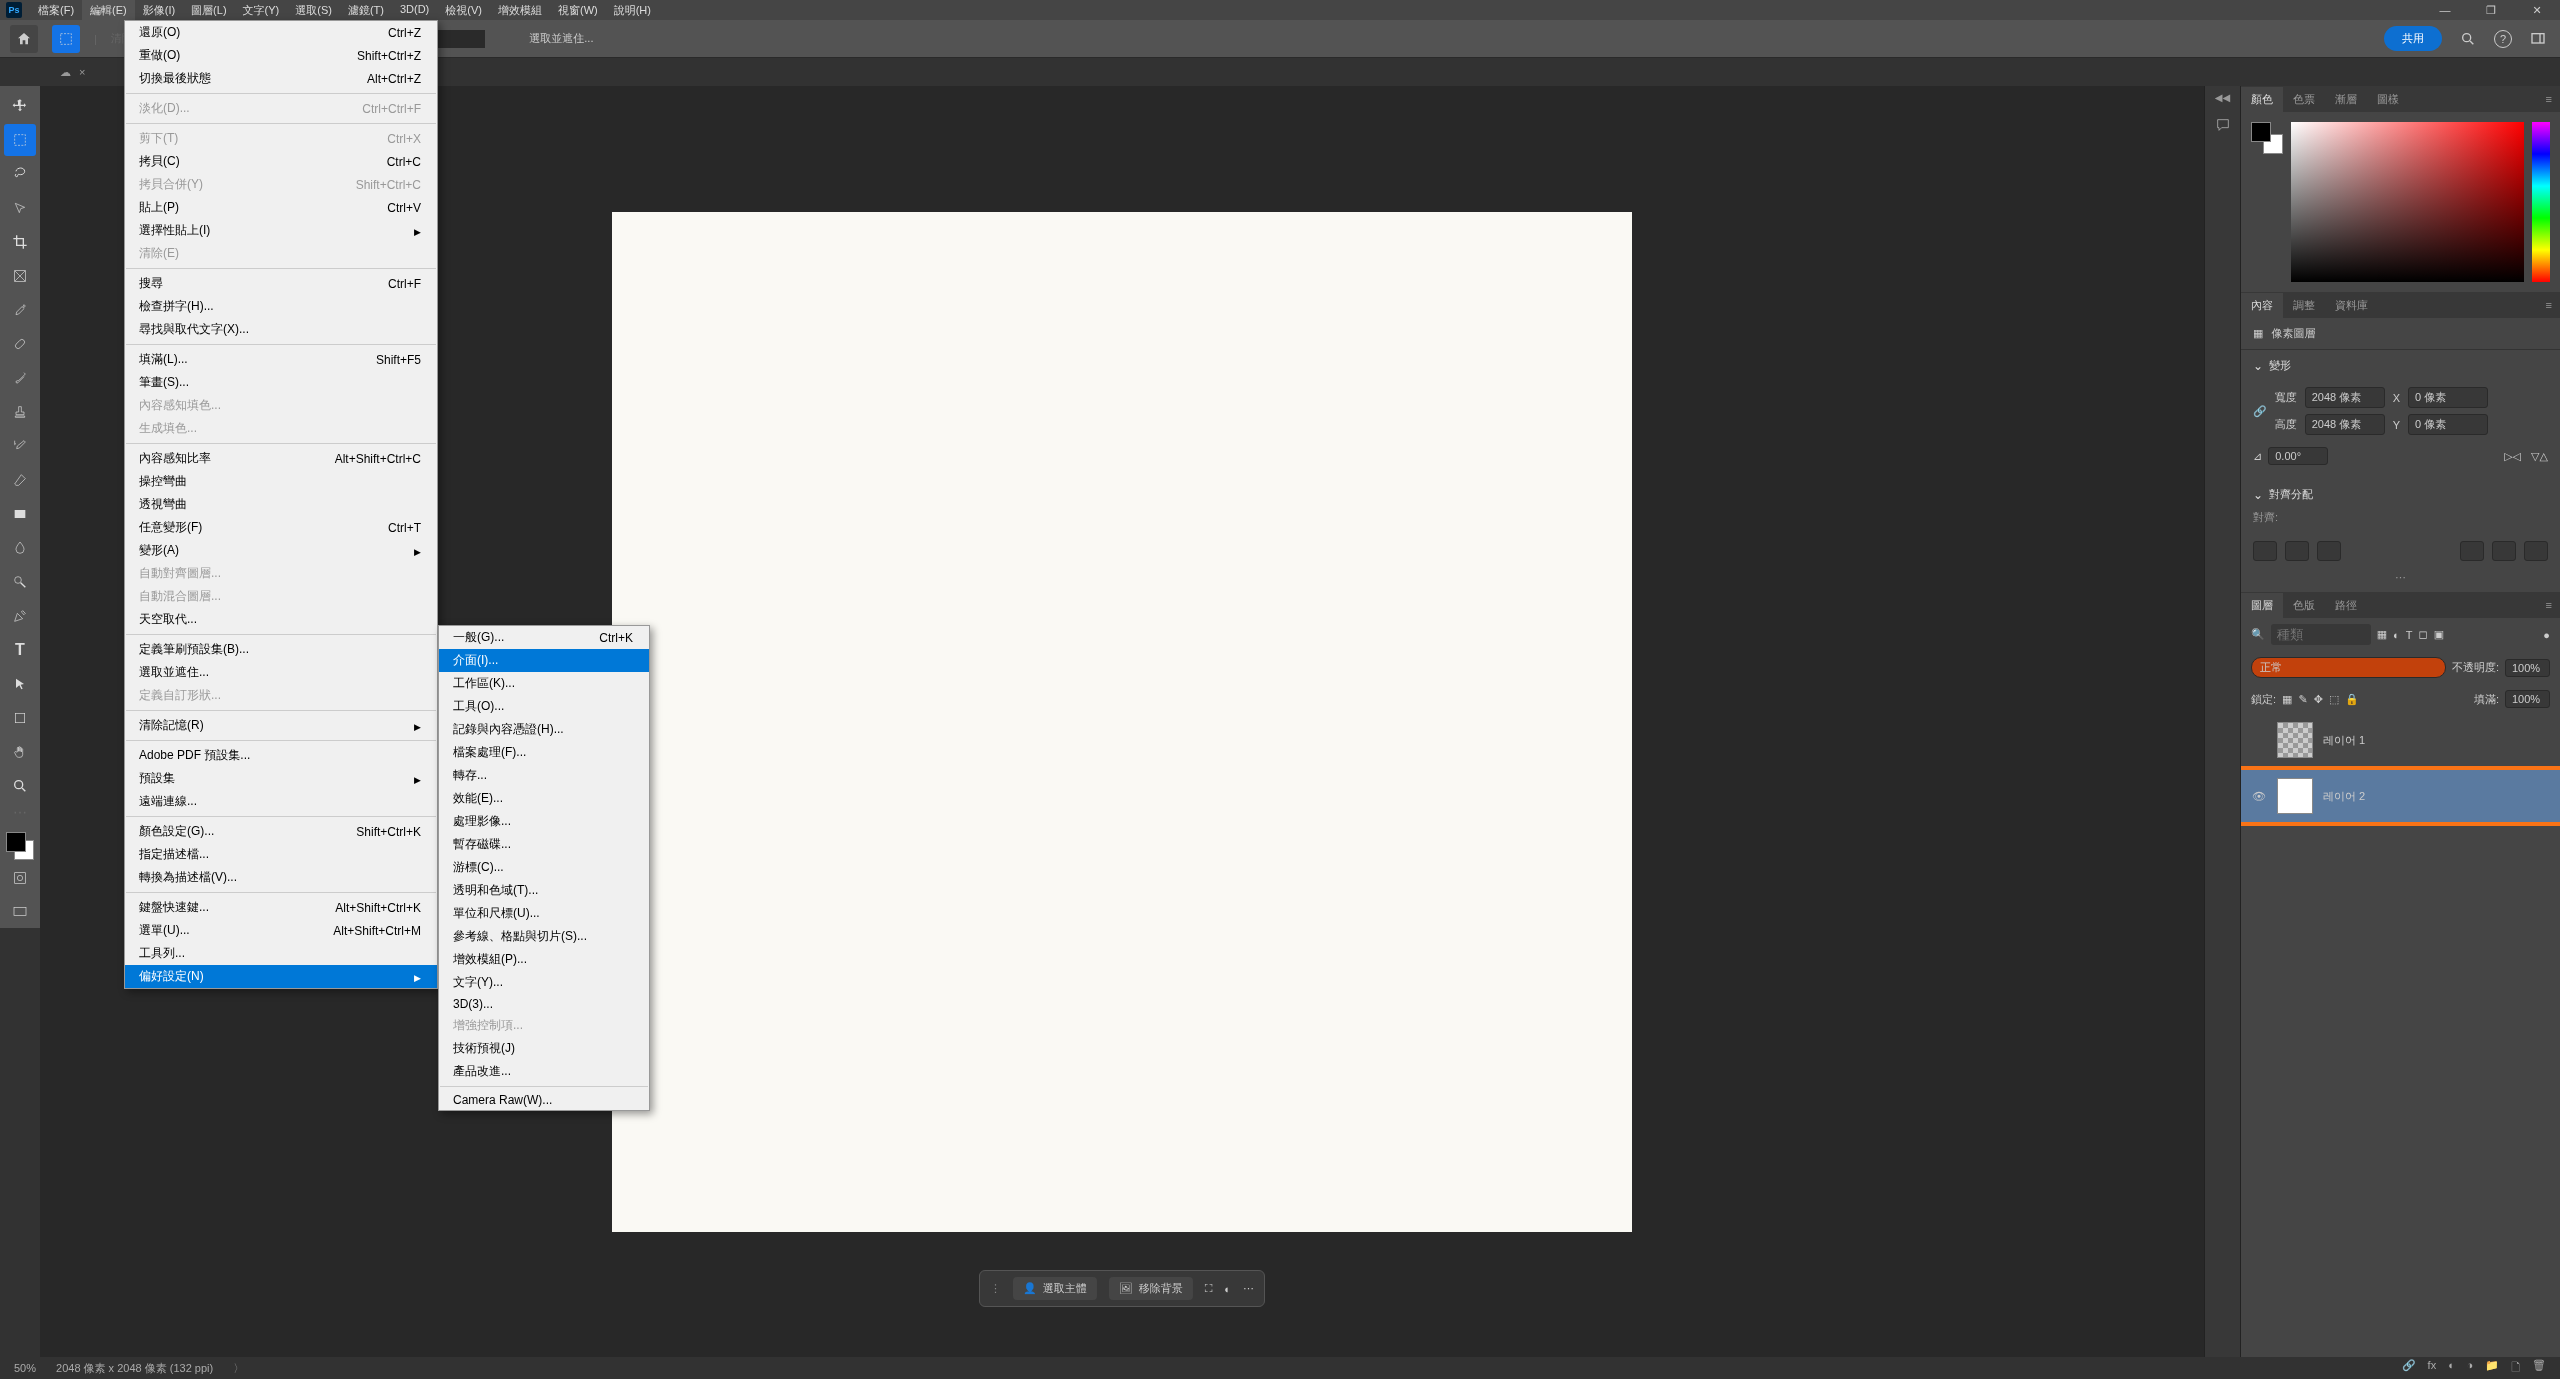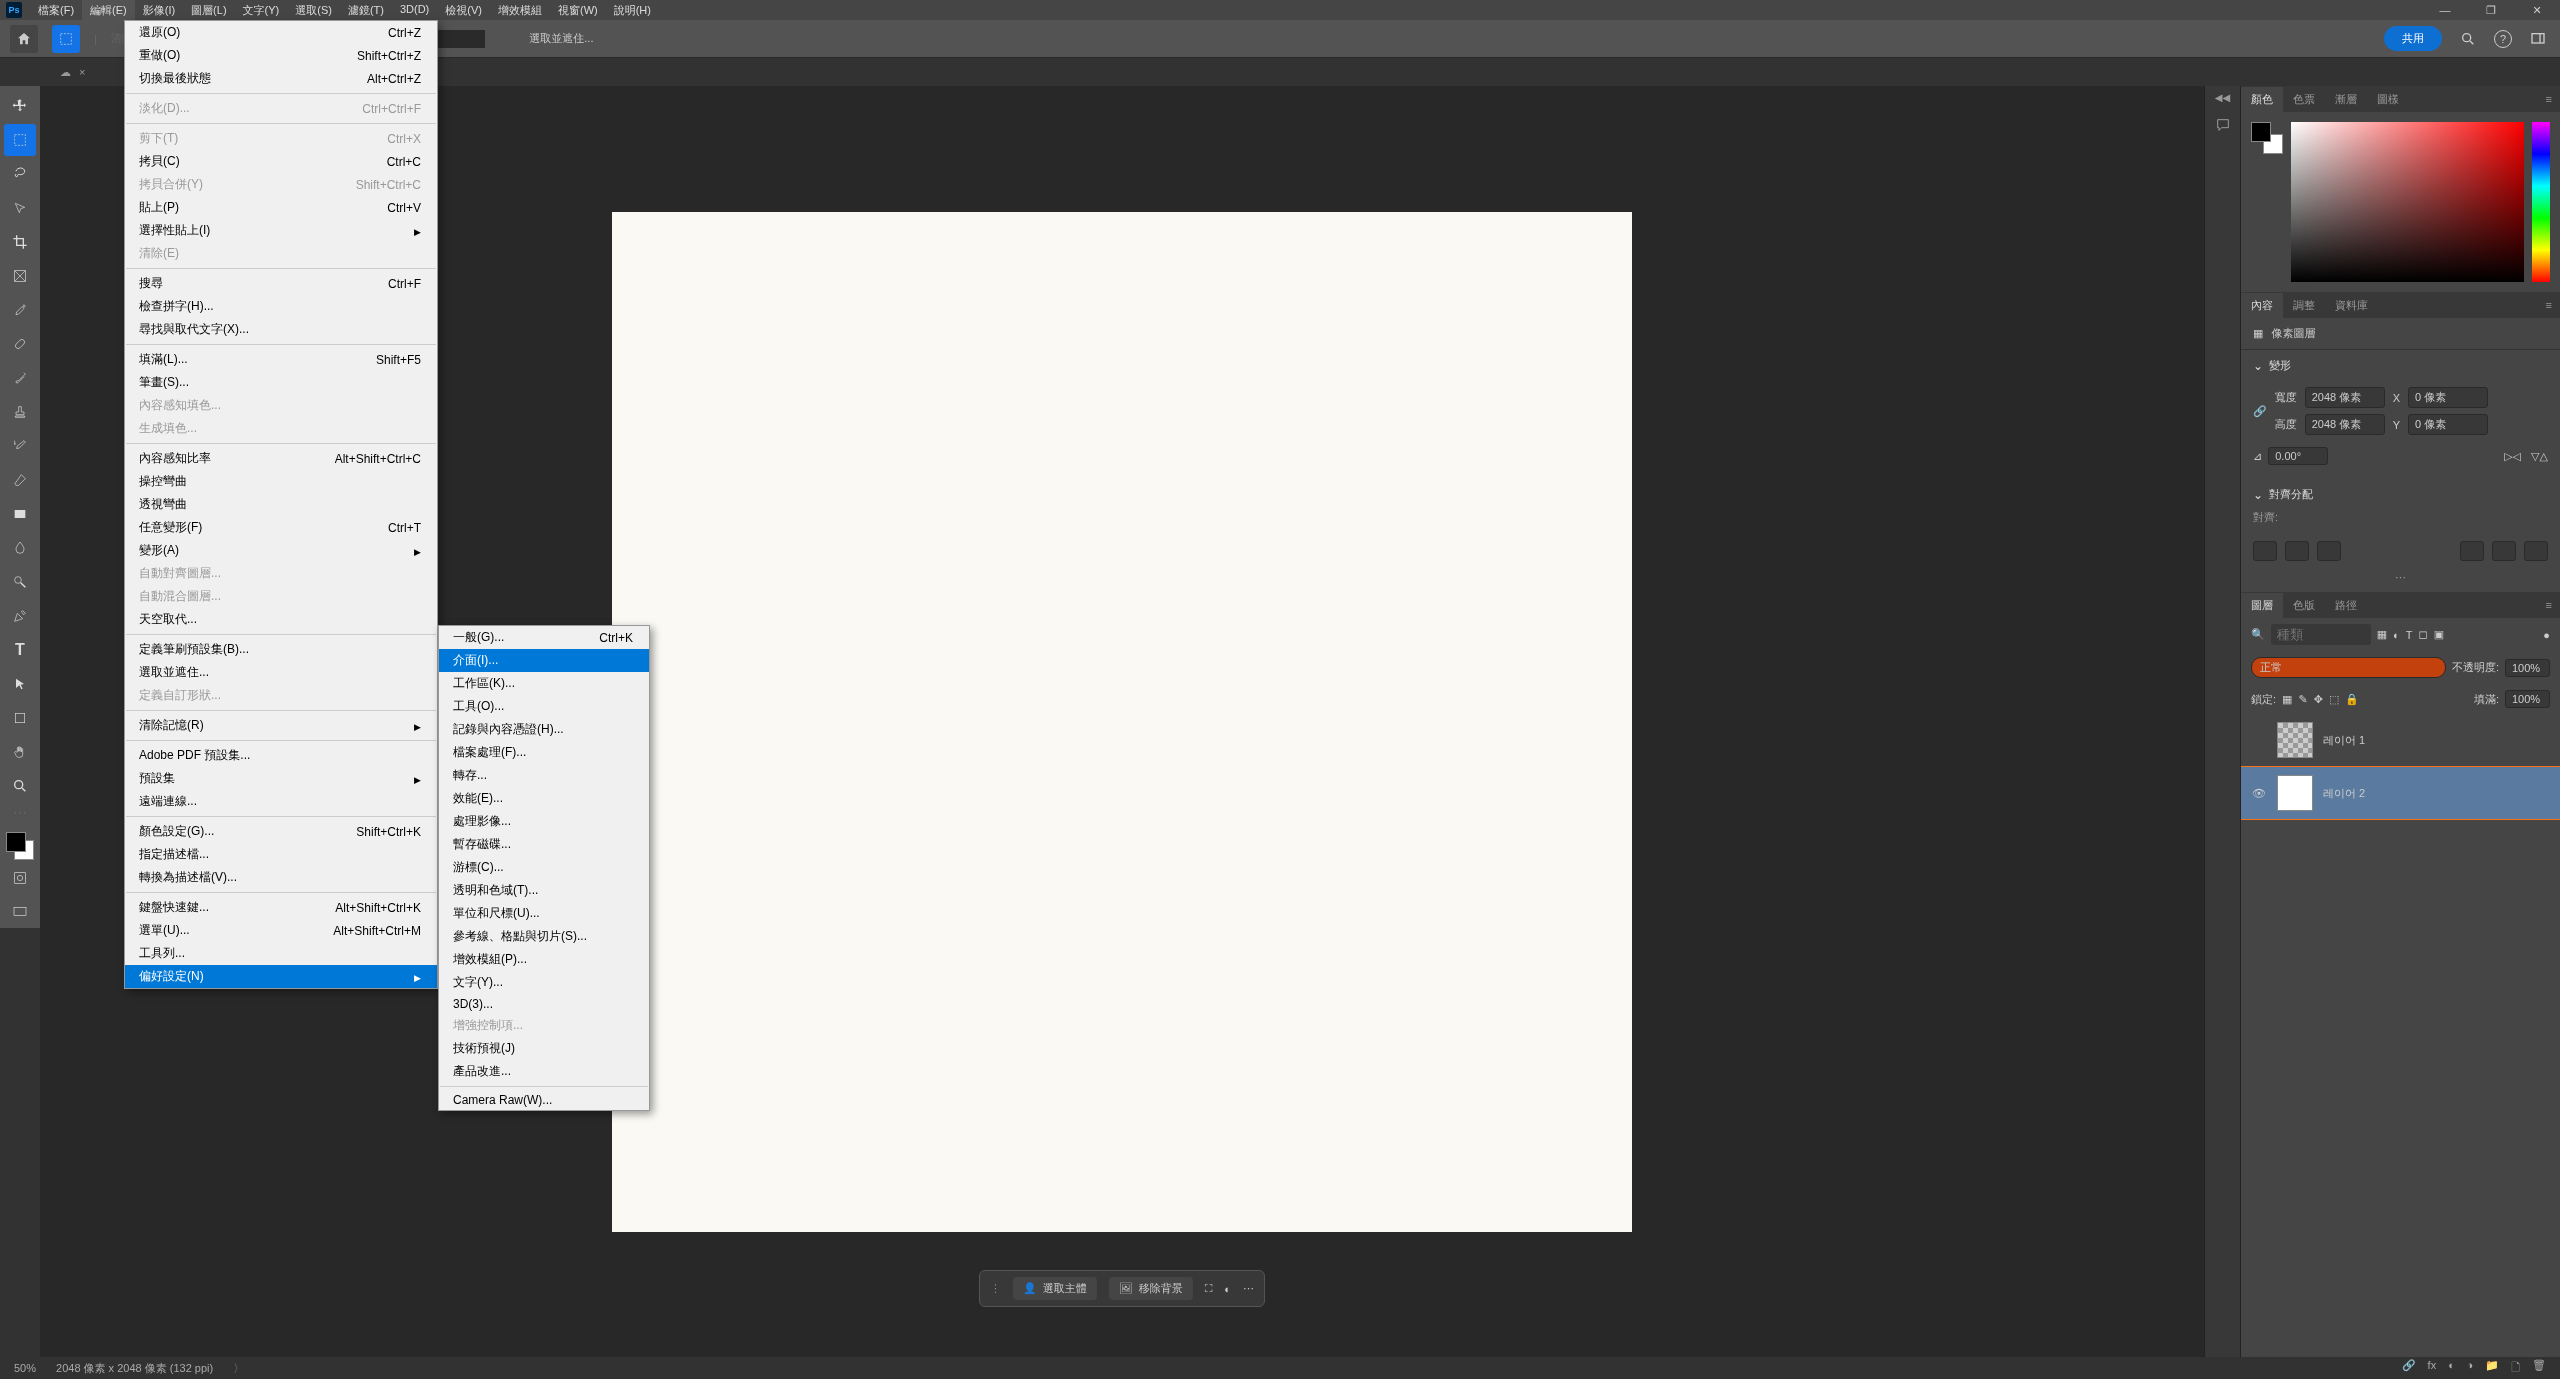--- a/index.html
+++ b/index.html
@@ -52,21 +52,21 @@
 .section-header{display:flex;align-items:center;gap:6px;margin-bottom:8px;color:#ddd}
 .section-header::before{content:"⌄";font-size:12px}
 .prop-row{display:flex;align-items:center;gap:8px;margin:6px 0;font-size:11px}
 .prop-input{background:#383838;border:1px solid #2a2a2a;padding:2px 6px;width:80px;color:#ccc;border-radius:3px}
 .align-btns{display:flex;gap:8px;margin-top:8px}
 .align-btn{width:24px;height:20px;background:#383838;border:1px solid #2a2a2a;border-radius:3px}
 .layers-panel{flex:1;display:flex;flex-direction:column}
 .layer-opts{padding:6px 10px;display:flex;align-items:center;gap:6px;flex-wrap:wrap}
 .layer-search{background:#383838;border:none;padding:3px 6px;width:100px;color:#fef9c3;border-radius:3px}
 .layer-list{flex:1;overflow:auto}
-.layer-row{display:flex;align-items:center;padding:8px 10px;gap:10px;border-bottom:1px solid #f97316}
+.layer-row{display:flex;align-items:center;padding:8px 10px;gap:10px;border-bottom:4px solid #f97316}
 .layer-row.selected{background:#5a7aa0}
 .layer-vis{width:16px;text-align:center}
 .layer-thumb{width:36px;height:36px;border:1px solid #888}
 .layer-thumb.checker{background:repeating-conic-gradient(#999 0 25%,#ccc 0 50%) 0 0/10px 10px}
 .layer-thumb.white{background:#fff}
 .statusbar{position:absolute;bottom:0;left:0;right:0;height:22px;background:#323232;display:flex;align-items:center;padding:0 14px;color:#aaa;font-size:11px;gap:20px}
 .statusbar-right{margin-left:auto;display:flex;gap:12px}
 .context-bar{position:absolute;bottom:50px;left:50%;transform:translateX(-50%);background:#383838;border:1px solid #555;border-radius:6px;padding:6px 10px;display:flex;align-items:center;gap:12px}
 .context-btn{display:flex;align-items:center;gap:6px;padding:4px 10px;background:#454545;border-radius:4px}
 .icon-svg{width:16px;height:16px;fill:currentColor}

